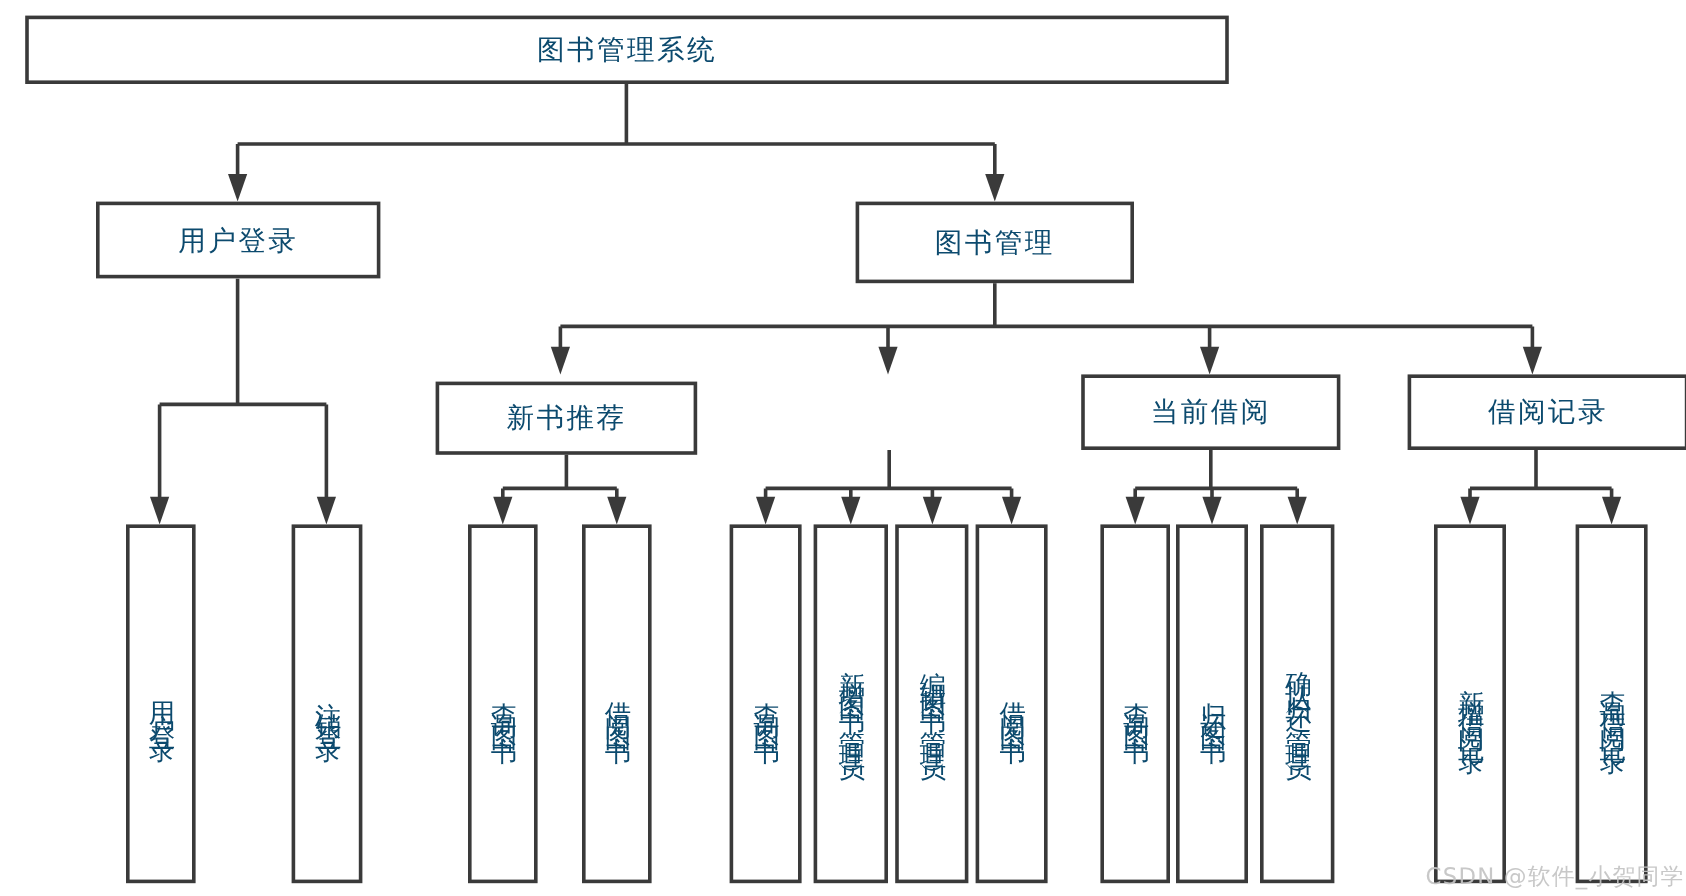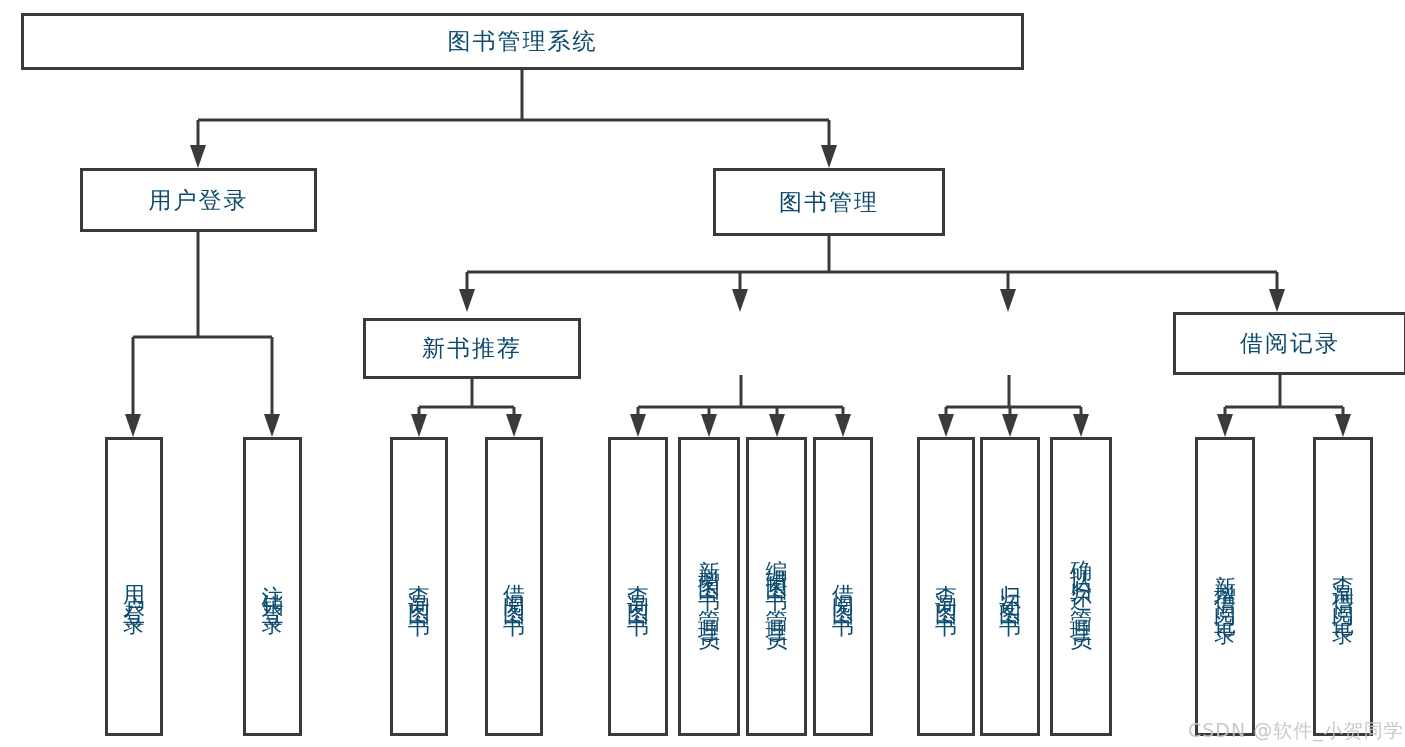--- a/index.html
+++ b/index.html
@@ -87,20 +87,21 @@
       <polygon points="1335,414 1351,414 1343,437"></polygon>
     </g>
   </svg>
 
   <div class="node" style="left:21px; top:13px; width:1003px; height:57px;">图书管理系统</div>
 
   <div class="node" style="left:80px; top:168px; width:237px; height:64px;">用户登录</div>
   <div class="node" style="left:713px; top:168px; width:232px; height:68px;">图书管理</div>
 
   <div class="node" style="left:363px; top:294px; width:218px; height:61px;margin-top:24px;">新书推荐</div>
+  <div class="node" style="left:901px; top:312px; width:216px; height:63px;">当前借阅</div>
   <div class="node" style="left:1173px; top:312px; width:234px; height:63px;">借阅记录</div>
 
   <div class="node leaf" style="left:105px; top:437px; width:58px; height:299px;">用户登录</div>
   <div class="node leaf" style="left:243px; top:437px; width:59px; height:299px;">注销登录</div>
 
   <div class="node leaf" style="left:390px; top:437px; width:58px; height:299px;">查询图书</div>
   <div class="node leaf" style="left:485px; top:437px; width:58px; height:299px;">借阅图书</div>
 
   <div class="node leaf" style="left:608px; top:437px; width:60px; height:299px;">查询图书</div>
   <div class="node leaf" style="left:678px; top:437px; width:62px; height:299px;">新增图书（管理员）</div>

